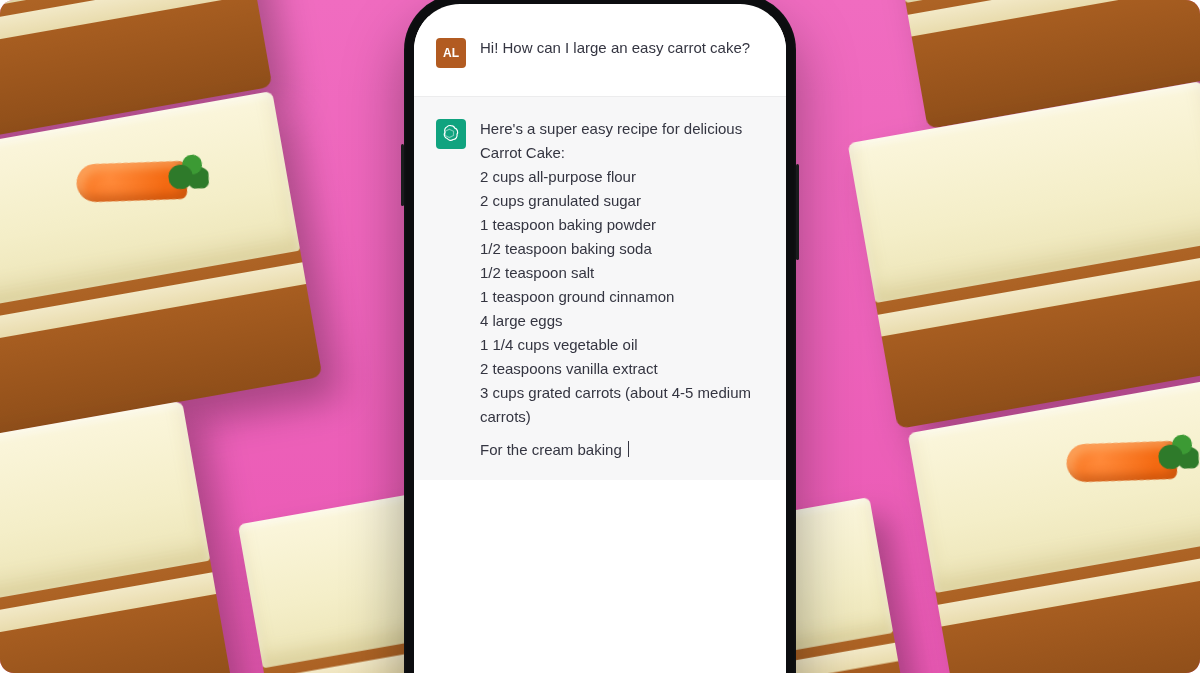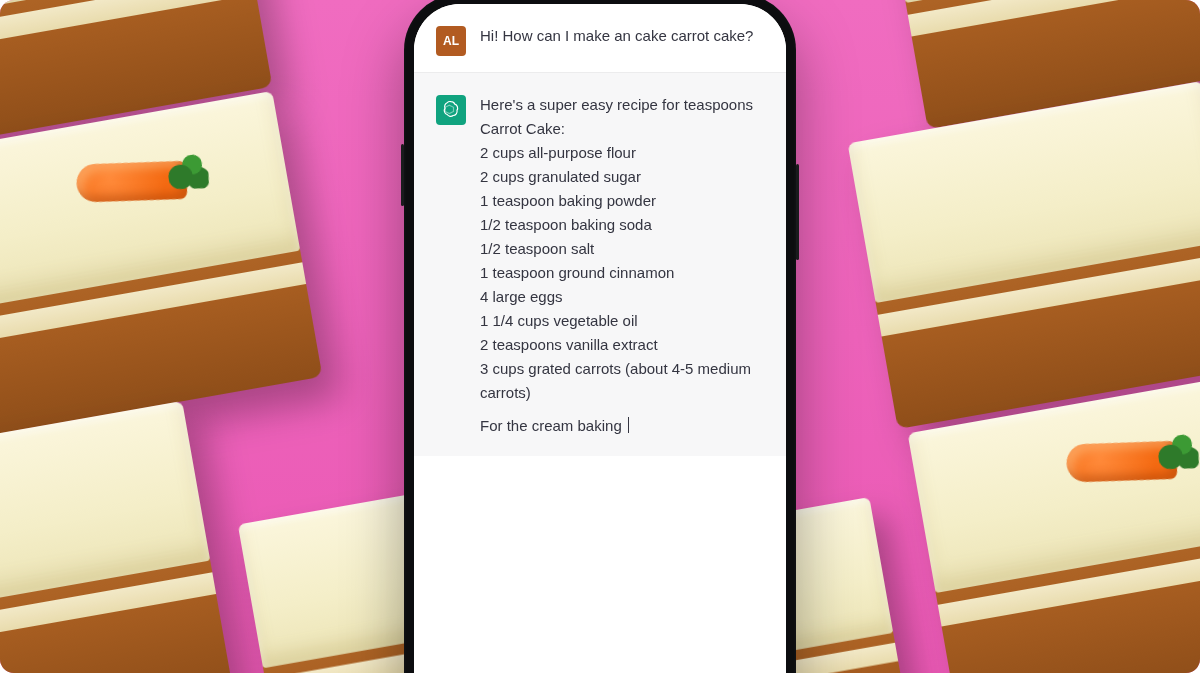--- a/index.html
+++ b/index.html
@@ -73,21 +73,21 @@
       width: 100%; height: 100%;
       background: #ffffff;
       border-radius: 46px;
       overflow: hidden;
       position: relative;
     }
 
     .chat { position:absolute; inset:0; overflow:hidden; }
 
     .msg {
-      display:flex; gap:14px; padding:20px 22px 18px 22px;
+      display:flex; gap:14px; padding:20px 22px 18px 22px;margin-top:12px;
     }
     .msg.user { background:#ffffff; }
     .msg.assistant { background:#f7f7f8; border-top:1px solid #ececed; }
 
     .avatar {
       flex:0 0 30px; width:30px; height:30px; border-radius:4px;
       display:flex; align-items:center; justify-content:center;
       font-size:12px; font-weight:600; color:#fff;
       position:relative; top:2px;
     }
@@ -155,34 +155,34 @@
   </div>
 
   <div class="phone">
     <div class="screen">
       <div class="chat">
 
         <div class="msg user">
           <div class="avatar user">
             <span>AL</span>
           </div>
-          <div class="bubble">Hi! How can I make an cake carrot cake?</div>
+          <div class="bubble">Hi! How can I large an easy carrot cake?</div>
         </div>
 
         <div class="msg assistant">
           <div class="avatar ai">
             <span>
               <svg viewBox="0 0 24 24" fill="none" stroke="#fff" stroke-width="1.4">
                 <path d="M12 3.2a5 5 0 0 1 4.6 3 5 5 0 0 1 2.6 7.4 5 5 0 0 1-4.6 6.2 5 5 0 0 1-7.2-1.2A5 5 0 0 1 4.8 11a5 5 0 0 1 2.6-6.6A5 5 0 0 1 12 3.2Z"></path>
                 <path d="M10 7.5 15 10v5l-5 2.5L5 15v-5z" opacity=".45"></path>
               </svg>
             </span>
           </div>
           <div class="bubble">
-            <span class="line">Here's a super easy recipe for teaspoons Carrot Cake:</span>
+            <span class="line">Here's a super easy recipe for delicious Carrot Cake:</span>
             <span id="ingredient-list"><span class="line">2 cups all-purpose flour</span><span class="line">2 cups granulated sugar</span><span class="line">1 teaspoon baking powder</span><span class="line">1/2 teaspoon baking soda</span><span class="line">1/2 teaspoon salt</span><span class="line">1 teaspoon ground cinnamon</span><span class="line">4 large eggs</span><span class="line">1 1/4 cups vegetable oil</span><span class="line">2 teaspoons vanilla extract</span><span class="line">3 cups grated carrots (about 4-5 medium carrots)</span></span>
             <span class="line" style="height:.6em"></span>
             <span>For the cream baking </span><span class="caret"></span>
           </div>
         </div>
 
       </div>
     </div>
   </div>
 </div>

